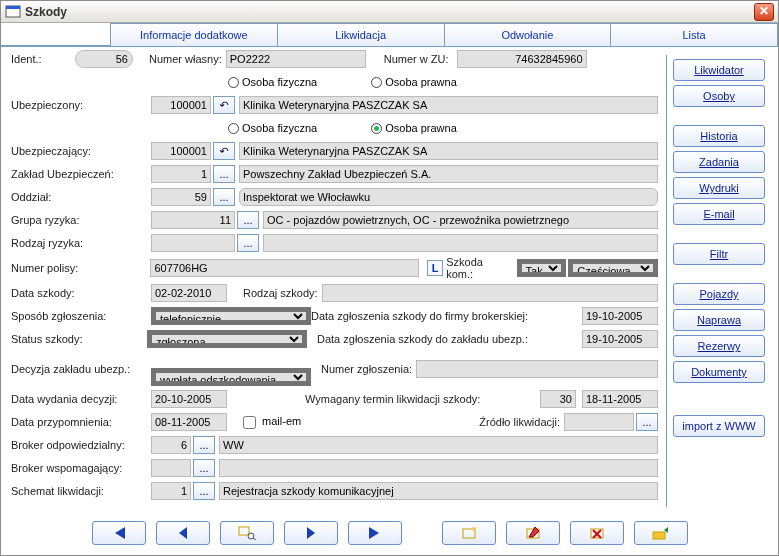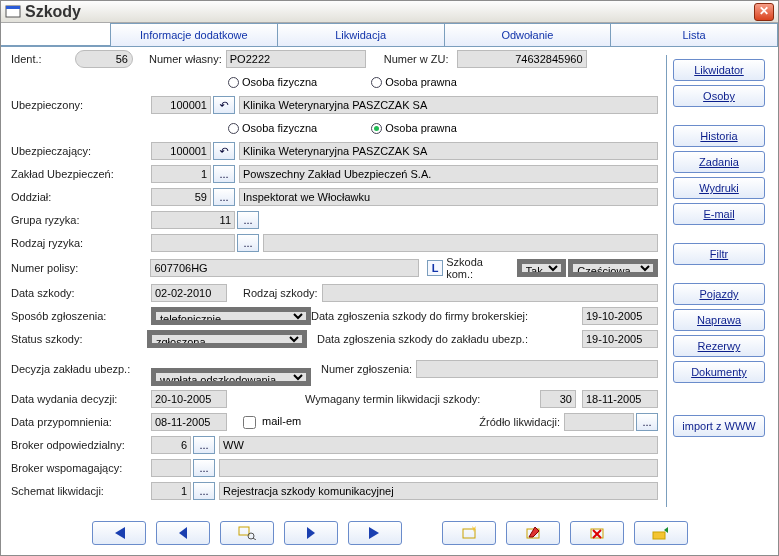--- a/index.html
+++ b/index.html
@@ -1,19 +1,19 @@
 <!DOCTYPE html>
 <html><head>
 <meta charset="utf-8">
 <style>
   * { box-sizing: border-box; font-family: "Tahoma", sans-serif; font-size: 11px; }
   body { margin: 0; background: #ece9d8; }
   .window { width: 779px; height: 556px; background: #fff; position: relative; border: 1px solid #8c8c8c; }
   .titlebar { height: 22px; background: linear-gradient(to bottom,#fdfdfd,#e2e1da); display:flex; align-items:center; padding:0 4px; border-bottom:1px solid #aaa;}
-  .titlebar .title { flex:1; font-weight:bold; font-size:16px; color:#333; }
+  .titlebar .title { flex:1; font-weight:bold; font-size:12px; color:#333; }
   .titlebar .icon { width:16px; height:16px; margin-right:4px; }
   .close-btn { width:20px; height:18px; background:linear-gradient(to bottom,#f79e88,#d9431f); border:1px solid #8b2a0f; border-radius:3px; color:#fff; font-weight:bold; text-align:center; line-height:15px; cursor:pointer; font-size:12px;}
   .tabs { display:flex; height:24px; border-bottom:1px solid #7b9ebd;}
   .tabs .spacer-first { width:110px; border-bottom:1px solid #7b9ebd;}
   .tab { flex:1; text-align:center; line-height:22px; color:#1133aa; border:1px solid #7b9ebd; border-bottom:none; background:linear-gradient(to bottom,#fff,#e8eefb); cursor:pointer; margin-left:-1px;}
   .content { position:absolute; top:48px; left:10px; right:120px; bottom:48px; overflow:hidden;}
   .sidebar { position:absolute; top:54px; right:6px; width:106px; bottom:48px; border-left:1px solid #7b9ebd; padding:4px 6px; }
   .side-btn { display:block; width:92px; height:22px; margin-bottom:4px; border:1px solid #6a8ccb; border-radius:3px; background:linear-gradient(to bottom,#fff,#e4ecf9); color:#0b1e8c; text-align:center; line-height:20px; text-decoration:underline; cursor:pointer;}
   .side-btn.nou { text-decoration:none; }
   .side-gap { height:14px; }
@@ -112,27 +112,28 @@
       <span class="lbl w-label1">Zakład Ubezpieczeń:</span>
       <span class="field right w-num" style="margin-left:20px;">1</span>
       <span class="smallbtn">...</span>
       <span class="field" style="flex:1; margin-left:4px;">Powszechny Zakład Ubezpieczeń S.A.</span>
     </div>
 
     <div class="row">
       <span class="lbl w-label1">Oddział:</span>
       <span class="field right w-num" style="margin-left:20px;">59</span>
       <span class="smallbtn">...</span>
-      <span class="field" style="flex:1; margin-left:4px;">Inspektorat we Włocławku</span>
+      <span class="field" style="flex:1; margin-left:4px;border-radius:6px;">Inspektorat we Włocławku</span>
     </div>
 
     <div class="row">
       <span class="lbl w-label1">Grupa ryzyka:</span>
       <span class="field right" style="width:84px; margin-left:20px;">11</span>
       <span class="smallbtn">...</span>
+      <span class="field" style="flex:1; margin-left:4px;">OC - pojazdów powietrznych, OC - przewoźnika powietrznego</span>
     </div>
 
     <div class="row">
       <span class="lbl w-label1">Rodzaj ryzyka:</span>
       <span class="field right" style="width:84px; margin-left:20px;"></span>
       <span class="smallbtn">...</span>
       <span class="field" style="flex:1; margin-left:4px;"></span>
     </div>
 
     <div class="row">

